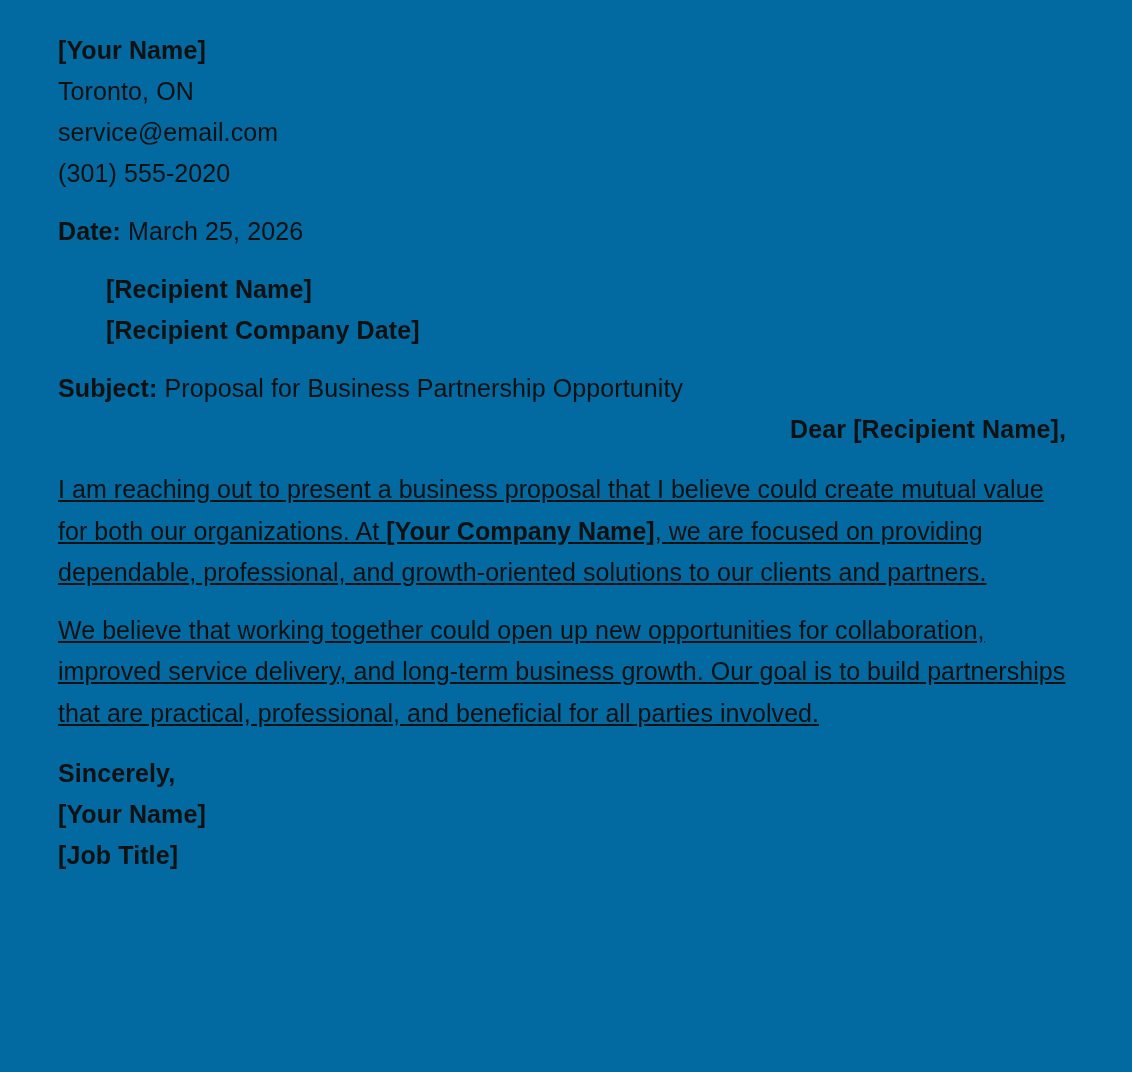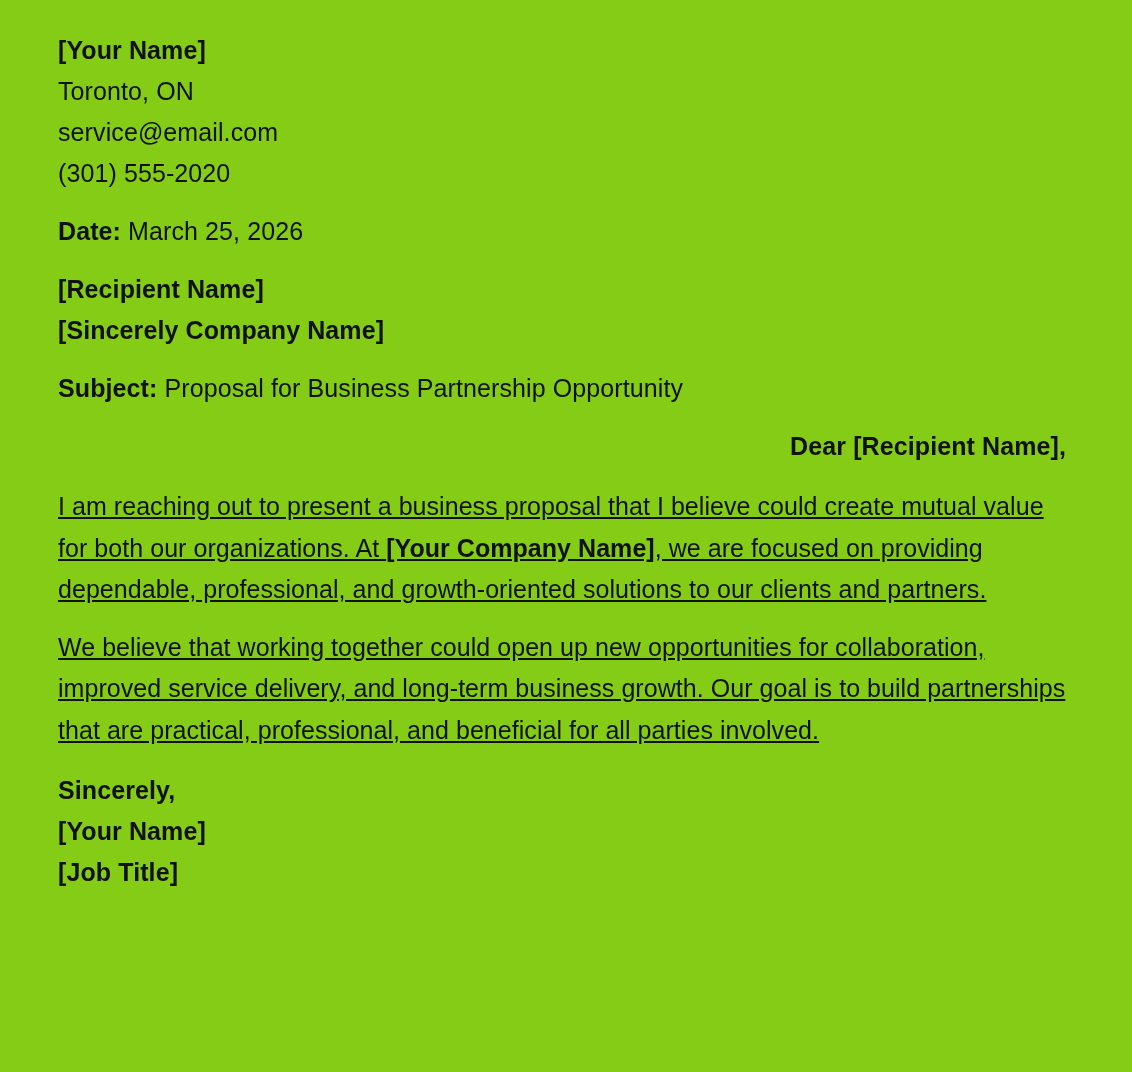--- a/index.html
+++ b/index.html
@@ -13,33 +13,33 @@
     height: 1072px;
     font-family: "Liberation Sans", sans-serif;
     color: #111111;
     -webkit-font-smoothing: antialiased;
   }
 
   .letter {
     box-sizing: border-box;
     width: 1132px;
     min-height: 1072px;
-    background: #84cc16;
+    background: #0369a1;
     padding: 30px 66px 24px 58px;
   }
 
   .block {
     margin: 0;
   }
 
   
   .sender-block { margin-bottom: 17px; }
   .date-block { margin-bottom: 17px; }
-  .recipient-block { margin-bottom: 17px; }
-  .subject-block { margin-bottom: 17px; }
+  .recipient-block { margin-bottom: 17px; margin-left: 48px; }
+  .subject-block { }
   .salutation-block { margin-bottom: 19px; text-align: right; }
   .para { margin-bottom: 16px; }
   .closing-block { margin-bottom: 0; margin-top: 19px; }
 
   .line {
     font-size: 25px;
     line-height: 41px;
     letter-spacing: 0.1px;
     white-space: pre-wrap;
   }
@@ -75,21 +75,21 @@
     <div class="line">service@email.com</div>
     <div class="line">(301) 555-2020</div>
   </div>
 
   <div class="block date-block">
     <div class="line"><span class="label">Date:</span><span> March 25, 2026</span></div>
   </div>
 
   <div class="block recipient-block">
     <div class="line bold">[Recipient Name]</div>
-    <div class="line bold">[Sincerely Company Name]</div>
+    <div class="line bold">[Recipient Company Date]</div>
   </div>
 
   <div class="block subject-block">
     <div class="line"><span class="label">Subject:</span><span> Proposal for Business Partnership Opportunity</span></div>
   </div>
 
   <div class="block salutation-block">
     <div class="line bold">Dear [Recipient Name],</div>
   </div>
 

